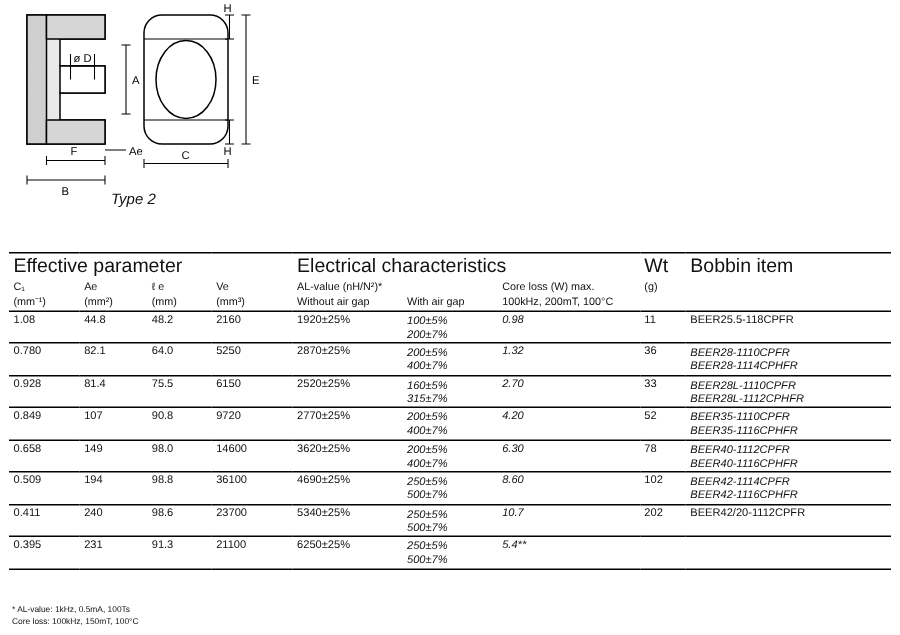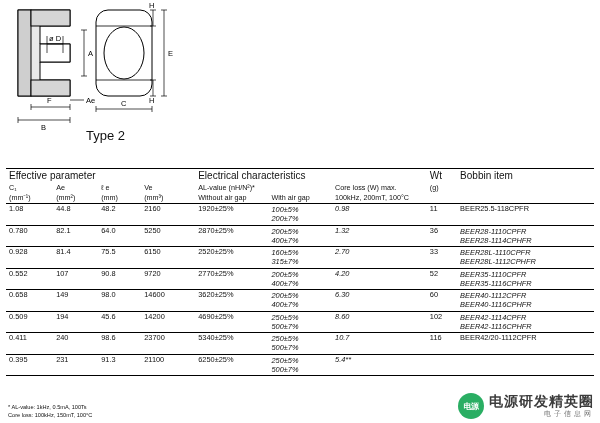--- a/index.html
+++ b/index.html
@@ -42,21 +42,21 @@
     font-size: 7.2px;
     line-height: 1.15;
   }
   table.spec th, table.spec td {
     padding: 1px 3px;
     vertical-align: top;
     text-align: left;
     font-weight: normal;
   }
   .hdr-group td {
-    font-size: 10px;
+    font-size: 13px;
     font-weight: bold;
     padding-top: 3px;
     padding-bottom: 2px;
     margin-top: 24px;
   }
   .rule-top td { border-top: 1.1px solid #000; }
   .rule-bottom td { border-bottom: 1.1px solid #000; }
   .rule-thin td { border-bottom: 0.6px solid #000; }
   .hdr-sub td {
     font-size: 7.2px;
@@ -127,23 +127,24 @@
     letter-spacing: 1px;
   }
   .wm-sub {
     font-size: 7px;
     color: #6d6d6d;
     letter-spacing: 3px;
     text-align: right;
   }
   .type-label {
     position: absolute;
-    left: 86px;
+    left: 74px;
     top: 128px;
-    font-size: 13px;
+    font-size: 10px;
+    font-style: italic;
   }
 </style>
 </head>
 <body>
 
 <div class="page">
 
   <div class="drawing">
     <svg class="draw-svg" width="600" height="165" viewBox="0 0 600 165">
       <g stroke="#000" fill="none" stroke-width="1">
@@ -290,68 +291,68 @@
             <td class="ve">6150</td>
             <td class="alnog">2520±25%</td>
             <td class="alg bobbin two-line">160±5%
 315±7%</td>
             <td class="core">2.70</td>
             <td class="wt">33</td>
             <td class="bob bobbin two-line">BEER28L-1110CPFR
 BEER28L-1112CPHFR</td>
           </tr>
           <tr class="data-row rule-thin">
-            <td class="c1">0.552</td>
+            <td class="c1">0.849</td>
             <td class="ae">107</td>
             <td class="le">90.8</td>
             <td class="ve">9720</td>
             <td class="alnog">2770±25%</td>
             <td class="alg bobbin two-line">200±5%
 400±7%</td>
             <td class="core">4.20</td>
             <td class="wt">52</td>
             <td class="bob bobbin two-line">BEER35-1110CPFR
 BEER35-1116CPHFR</td>
           </tr>
           <tr class="data-row rule-thin">
             <td class="c1">0.658</td>
             <td class="ae">149</td>
             <td class="le">98.0</td>
             <td class="ve">14600</td>
             <td class="alnog">3620±25%</td>
             <td class="alg bobbin two-line">200±5%
 400±7%</td>
             <td class="core">6.30</td>
-            <td class="wt">60</td>
+            <td class="wt">78</td>
             <td class="bob bobbin two-line">BEER40-1112CPFR
 BEER40-1116CPHFR</td>
           </tr>
           <tr class="data-row rule-thin">
             <td class="c1">0.509</td>
             <td class="ae">194</td>
-            <td class="le">45.6</td>
-            <td class="ve">14200</td>
+            <td class="le">98.8</td>
+            <td class="ve">36100</td>
             <td class="alnog">4690±25%</td>
             <td class="alg bobbin two-line">250±5%
 500±7%</td>
             <td class="core">8.60</td>
             <td class="wt">102</td>
             <td class="bob bobbin two-line">BEER42-1114CPFR
 BEER42-1116CPHFR</td>
           </tr>
           <tr class="data-row rule-thin">
             <td class="c1">0.411</td>
             <td class="ae">240</td>
             <td class="le">98.6</td>
             <td class="ve">23700</td>
             <td class="alnog">5340±25%</td>
             <td class="alg bobbin two-line">250±5%
 500±7%</td>
             <td class="core">10.7</td>
-            <td class="wt">116</td>
+            <td class="wt">202</td>
             <td class="bob">BEER42/20-1112CPFR</td>
           </tr>
           <tr class="data-row rule-bottom">
             <td class="c1">0.395</td>
             <td class="ae">231</td>
             <td class="le">91.3</td>
             <td class="ve">21100</td>
             <td class="alnog">6250±25%</td>
             <td class="alg bobbin two-line">250±5%
 500±7%</td>
@@ -361,21 +362,14 @@
           </tr>
         </tbody>
     </table>
   </div>
 
   <div class="footnotes">
     <div>* AL-value: 1kHz, 0.5mA, 100Ts</div>
     <div>Core loss: 100kHz, 150mT, 100°C</div>
   </div>
 
-  <div class="wm">
-    <div class="wm-badge">电源</div>
-    <div class="wm-text">
-      <div class="wm-main">电源研发精英圈</div>
-      <div class="wm-sub">电子信息网</div>
-    </div>
-  </div>
 
 </div>
 
 </body></html>

